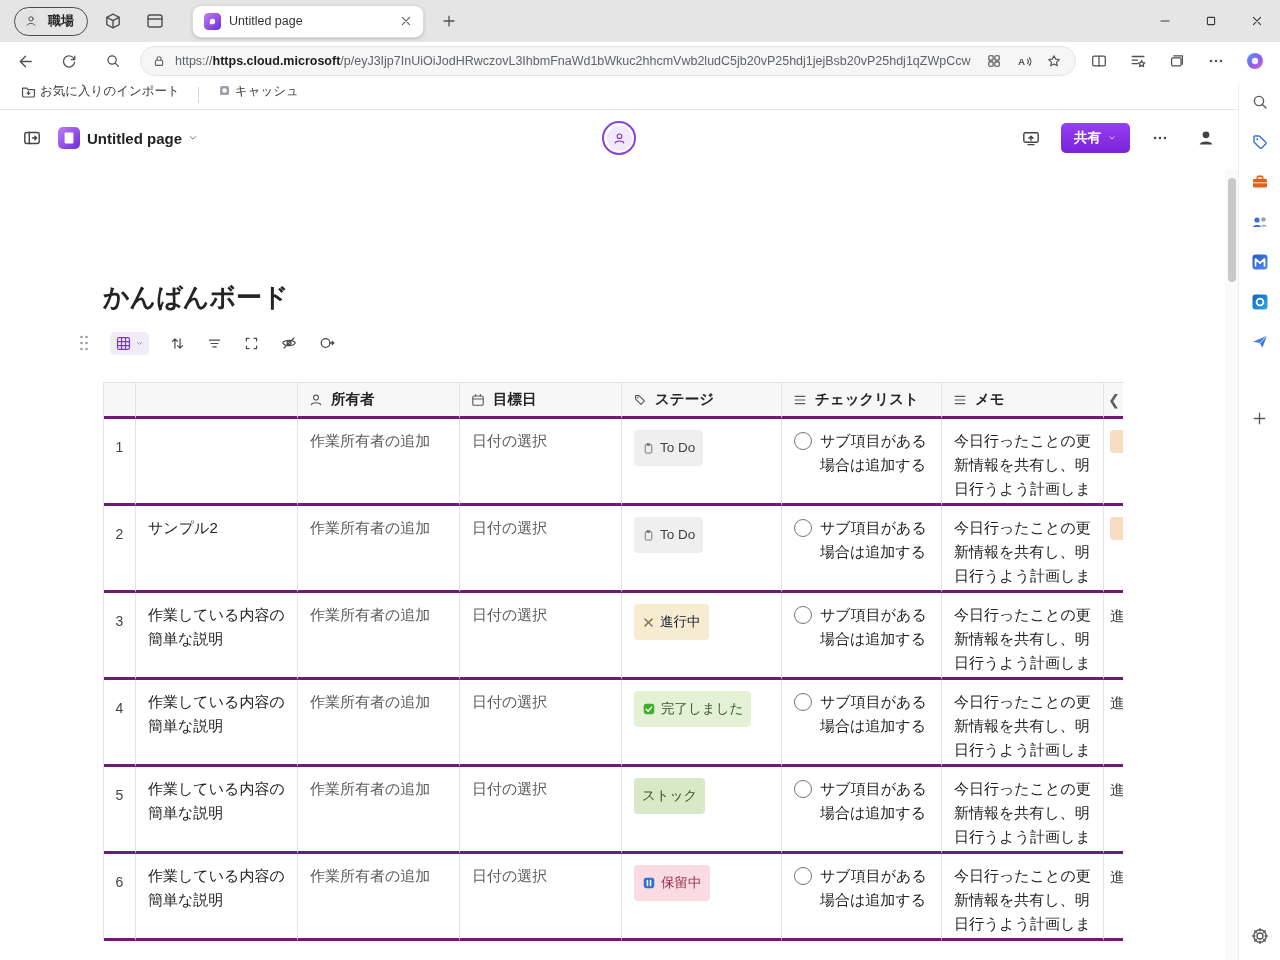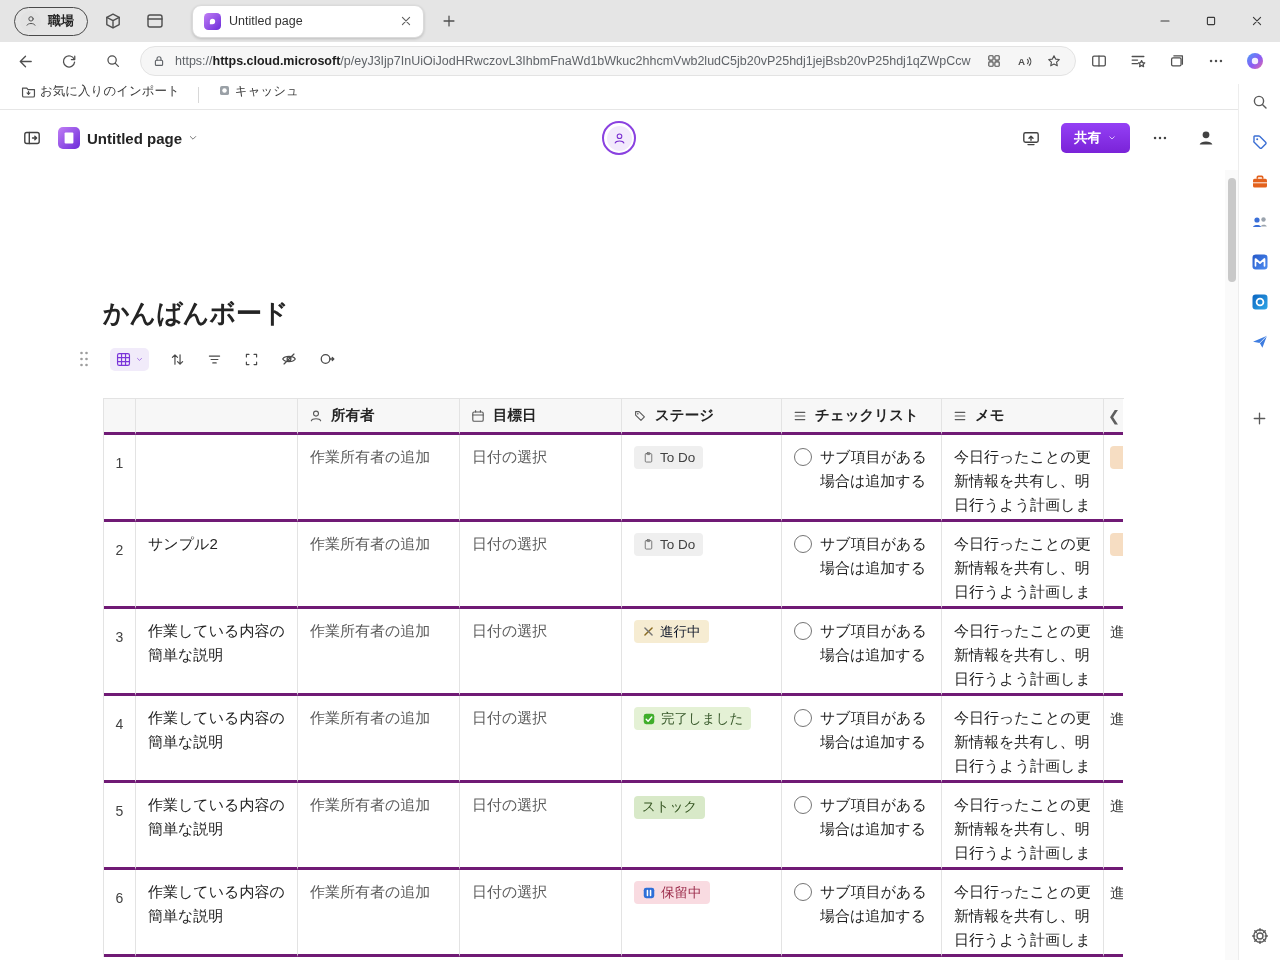--- a/index.html
+++ b/index.html
@@ -48,39 +48,39 @@
 .loop-page-icon{width:22px;height:22px;margin:0 7px 0 10px}
 .loop-title{display:flex;align-items:center;gap:5px;font-size:15px;font-weight:700;color:#242424}
 .center-avatar{position:absolute;left:50%;transform:translateX(-50%);top:11px;width:34px;height:34px;border:2px solid #8a41e0;border-radius:50%;background:#fff;display:flex;align-items:center;justify-content:center}
 .center-avatar .inner{width:25px;height:25px;border-radius:50%;background:#f2eafc;color:#7a2fd0;display:flex;align-items:center;justify-content:center}
 .hdr-right{margin-left:auto;display:flex;align-items:center;gap:14px}
 .share-btn{display:flex;align-items:center;gap:6px;height:30px;padding:0 13px;border-radius:5px;background:linear-gradient(180deg,#9440f5,#7a23d8);color:#fff;font-size:13.5px;font-weight:700}
 
 
 .page-body{padding:64px 0 0 100px}
 .page-title{font-size:40px;line-height:48px;color:#6e6e6e;letter-spacing:1px}
-.section-title{margin:68px 0 0 3px;font-size:26px;line-height:30px;font-weight:700;color:#242424}
+.section-title{margin:52px 0 0 3px;font-size:26px;line-height:30px;font-weight:700;color:#242424}
 .kb-toolbar{display:flex;align-items:center;gap:20px;height:26px;margin:18px 0 0 -22px;color:#4a4a4a}
 .view-btn{display:flex;align-items:center;gap:3px;padding:3px 5px;border-radius:5px;background:#f1ebfa;color:#7a35d9}
 
 
 .k-table{margin:26px 0 0 3px;display:grid;grid-template-columns:32px 162px 162px 162px 160px 160px 162px 19px;grid-template-rows:36px repeat(6,87px);border-top:1px solid #e3e3e3;border-left:1px solid #e3e3e3;width:1021px}
 .tc{border-right:1px solid #e3e3e3;border-bottom:3px solid #701a75;overflow:hidden}
 .tc.no-r{border-right:none}
 .th{display:flex;align-items:center;gap:7px;background:#f7f7f7;padding:0 10px;font-weight:700;font-size:14.5px;color:#242424}
 .th .hic{color:#5a5a5a;flex:none}
 .th.collapsed{justify-content:flex-start;padding:0 4px;color:#5f5f5f;background:#f7f7f7}
 .td{padding:10px 12px;font-size:15px;line-height:24px;color:#242424}
 .td.num{padding:16px 0 0;text-align:center;font-size:14px;color:#424242}
 .td.ghost{color:#5c5c5c}
 .td.stage{padding-top:11px}
 .td.extra{padding:11px 0 0 6px;color:#424242}
 .check-row{display:flex;gap:8px;align-items:flex-start}
 .radio{width:18px;height:18px;border:1.5px solid #757575;border-radius:50%;flex:none;margin-top:3px}
-.badge{display:inline-flex;align-items:center;gap:5px;height:23px;padding:0 8px;border-radius:4px;font-size:13.5px;white-space:nowrap}
+.badge{display:inline-flex;align-items:center;gap:5px;height:36px;padding:0 8px;border-radius:4px;font-size:13.5px;white-space:nowrap}
 .badge.todo{background:#efefef;color:#424242}
 .badge.progress{background:#f6ecd2;color:#0f172a}
 .badge.done{background:#e4f1d5;color:#37582a}
 .badge.stock{background:#d8e9c8;color:#33531f}
 .badge.hold{background:#f9dbe1;color:#9b2b4a}
 .sliver{width:13px;height:23px;border-radius:4px 0 0 4px;background:#f6ddc2}
 
 
 .view-menu{position:absolute;left:103px;top:295px;width:197px;background:#fff;border-radius:8px;box-shadow:0 2px 4px rgba(0,0,0,.14),0 8px 22px rgba(0,0,0,.16);padding:10px 0 16px;z-index:30}
 .vm-label{padding:3px 0 9px 17px;font-size:12.5px;font-weight:700;color:#242424}

